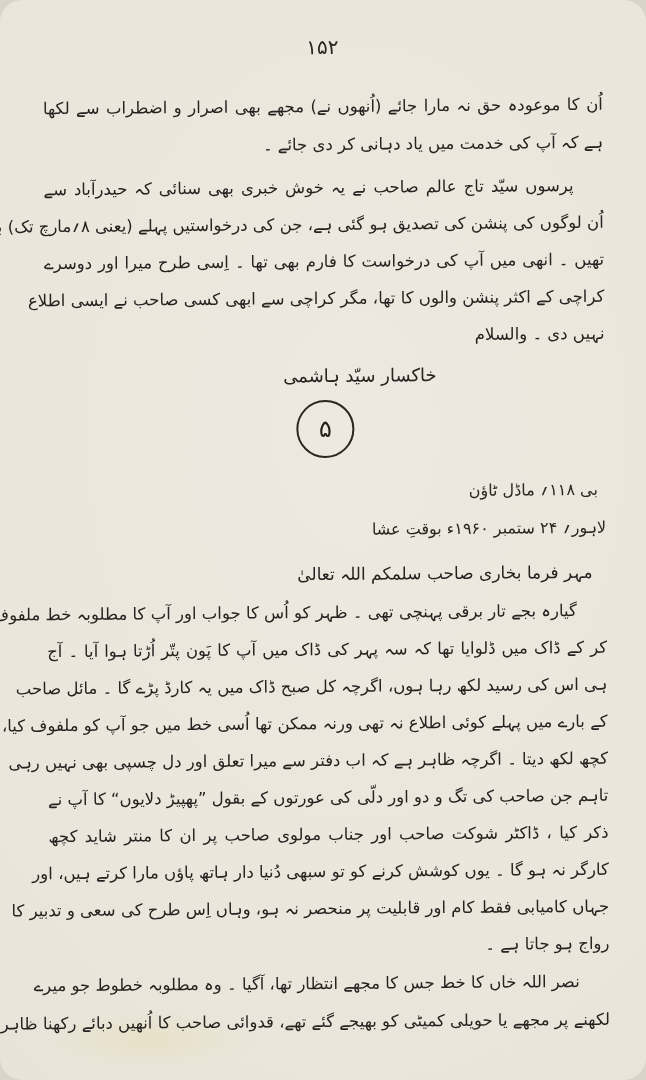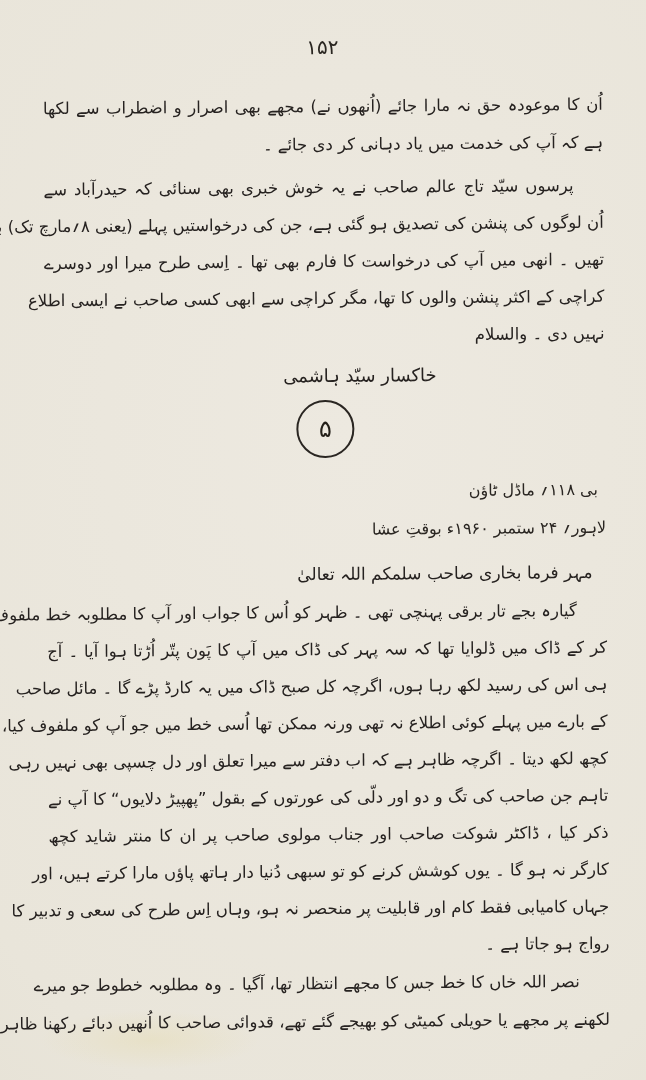--- a/index.html
+++ b/index.html
@@ -7,20 +7,21 @@
     width:646px;height:1080px;overflow:hidden;
     background:#d9d4c8;
     font-family:"DejaVu Sans",sans-serif;
   }
   .sheet{
     position:relative;width:646px;height:1080px;overflow:hidden;
     background:
       radial-gradient(ellipse 140% 120% at 55% 40%, #ede9e0 0%, #e9e5da 55%, #e3ded0 85%, #ddd7c6 100%);
     color:#262220;
     direction:rtl;
+    border-radius:22px;
   }
   .smudge{
     position:absolute;left:40px;bottom:10px;width:220px;height:60px;
     background:radial-gradient(ellipse at center,#e6ddb8 0%,rgba(230,221,184,0) 70%);
     opacity:.55;pointer-events:none;
   }
   .content{
     position:absolute;top:0;left:0;right:0;
     padding:34px 44px 0 42px;
     transform:rotate(-0.45deg);

